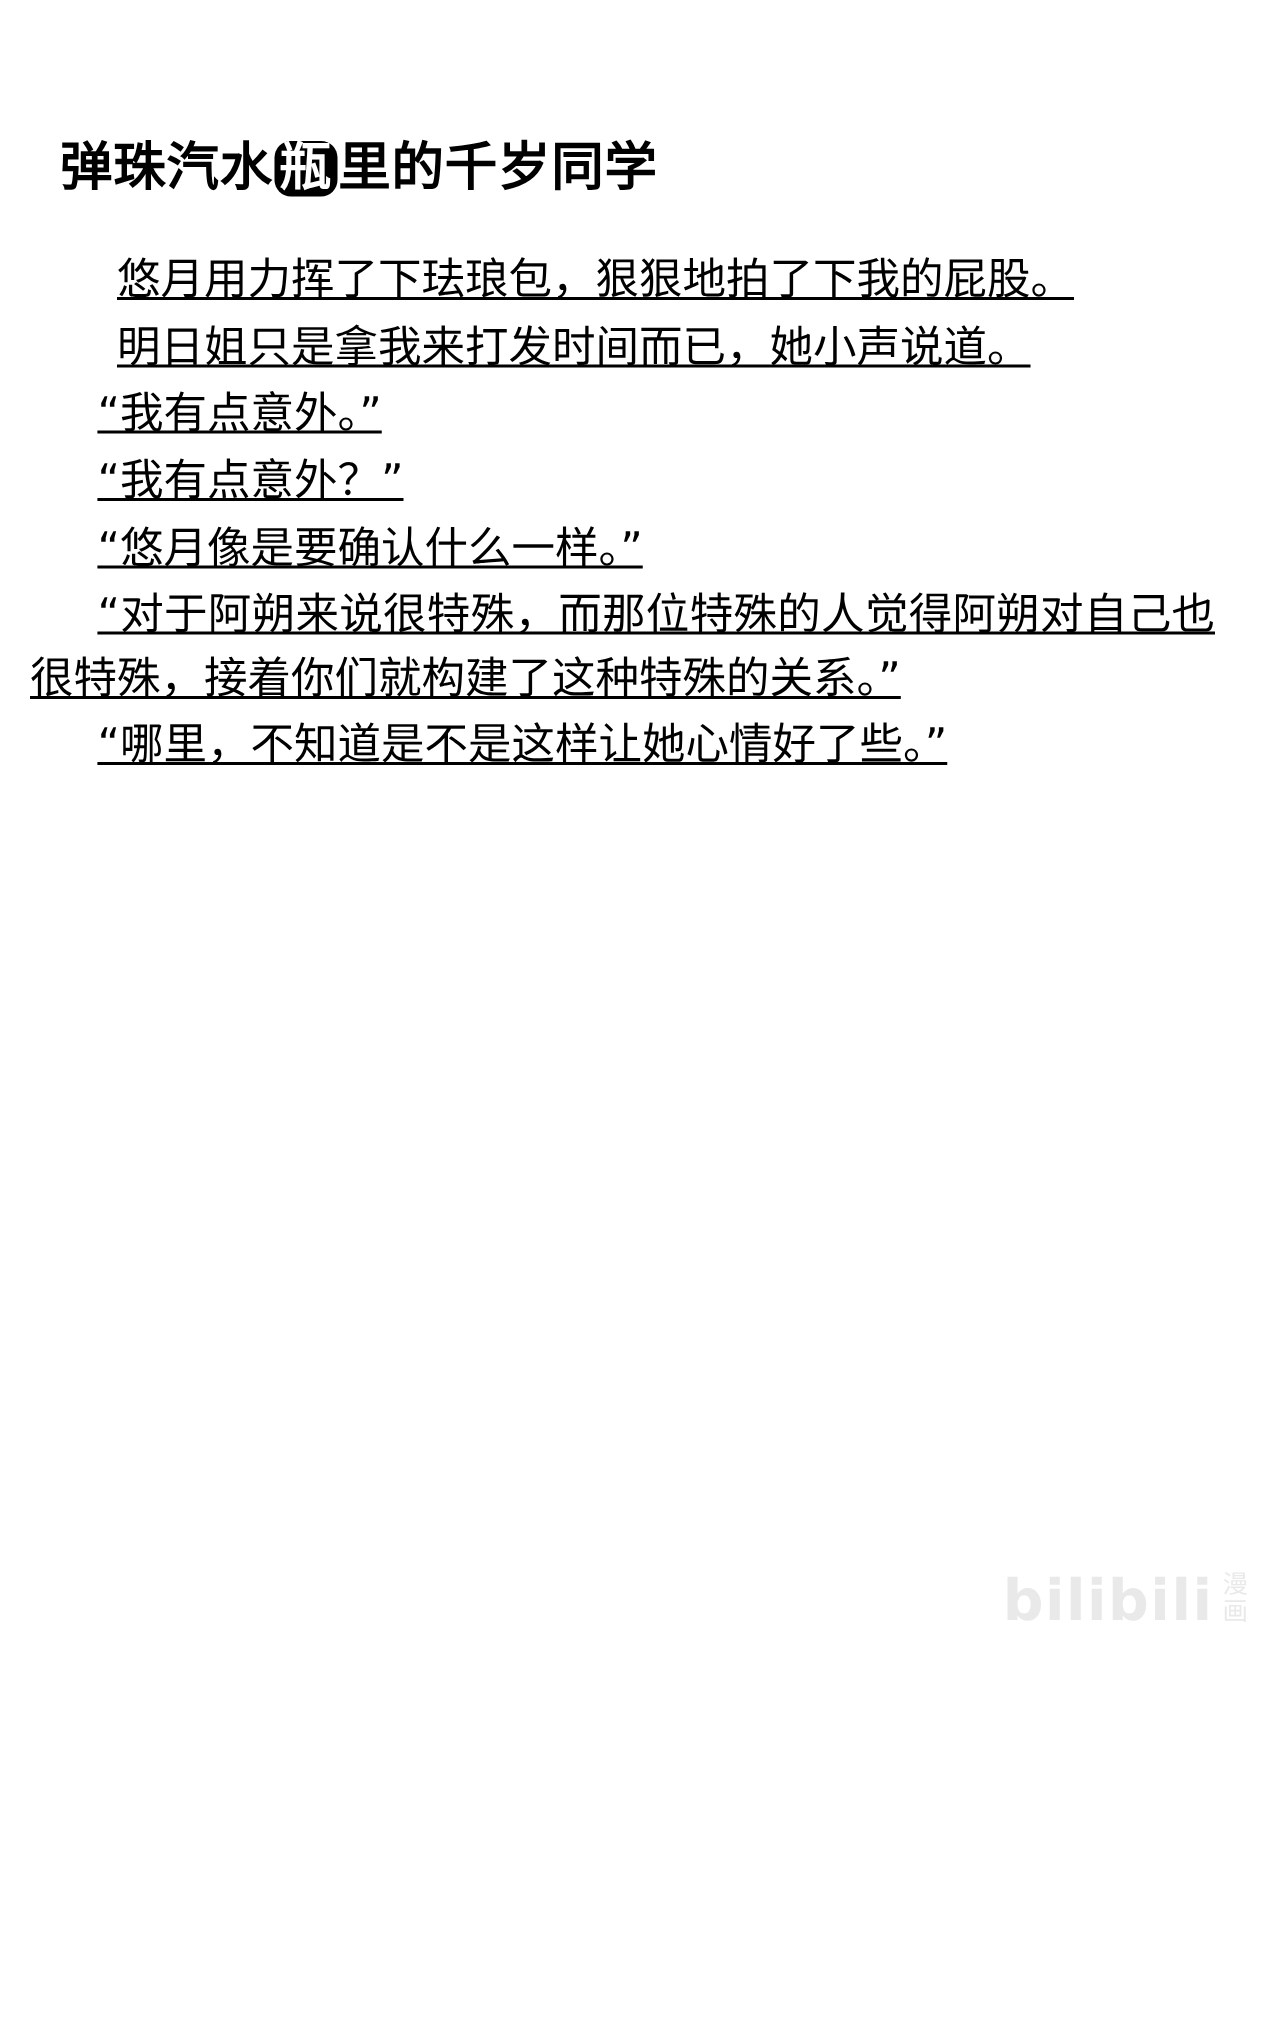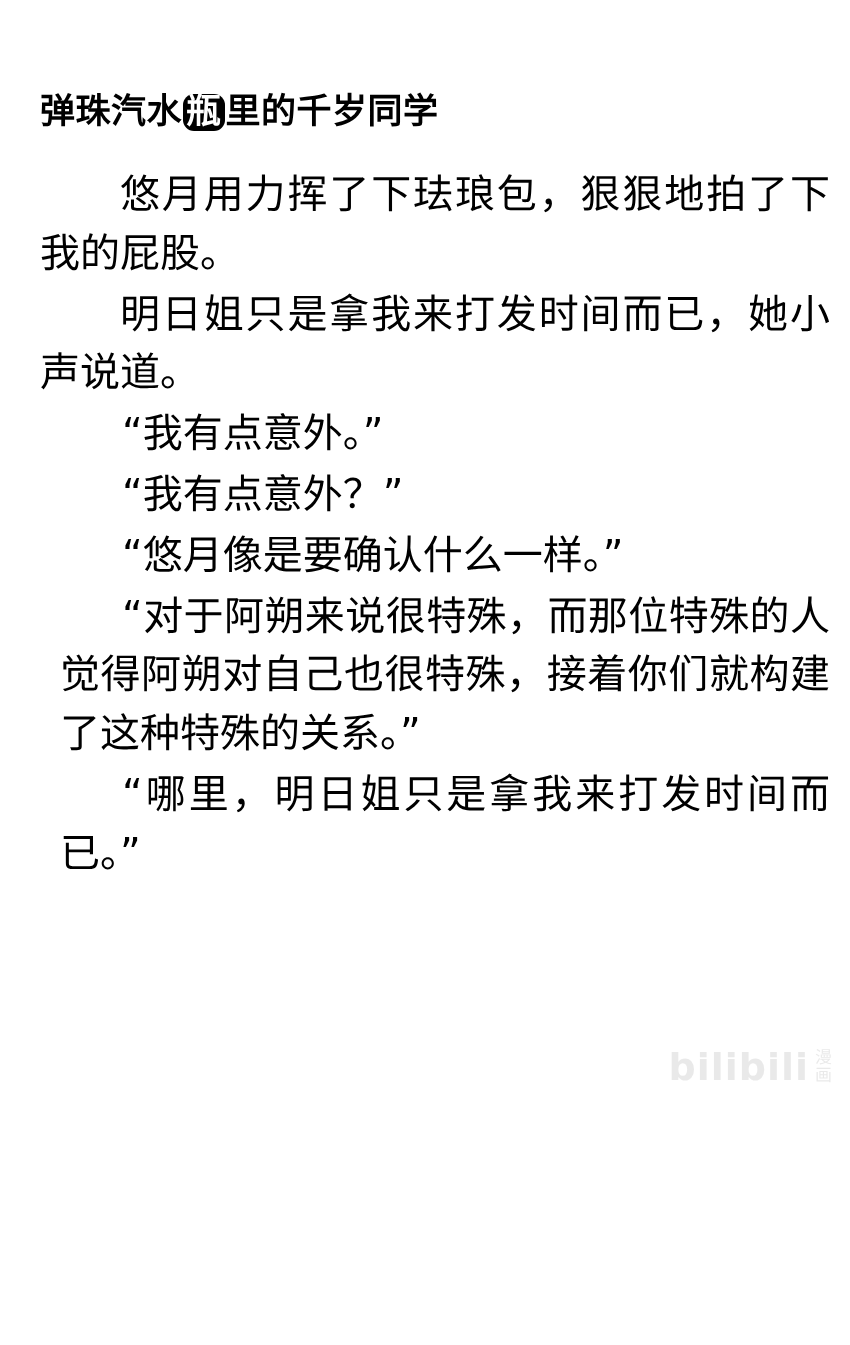--- a/index.html
+++ b/index.html
@@ -40,38 +40,38 @@
     background: #000000;
     color: #ffffff;
     border-radius: 11px;
     padding: 0 3px;
     margin: 0 1px;
     line-height: 1.05;
   }
 
   .body-text {
     position: absolute;
-    left: 40px;
+    left: 20px;
     top: 165px;
     width: 790px;
-    font-size: 40px;
+    font-size: 29px;
     line-height: 1.47;
     font-weight: 500;
     font-family: "DejaVu Sans", "Liberation Sans", sans-serif;
     letter-spacing: 0px;
     text-align: justify;
     text-justify: inter-character;
+    text-decoration: underline;
   }
   .para {
     margin: 0 0 2px 0;
     text-indent: 2em;
   }
   .para.q {
     text-indent: 1.55em;
-    margin-left: 20px;
   }
 
   .watermark {
     position: absolute;
     right: 18px;
     bottom: 14px;
     display: flex;
     align-items: center;
     gap: 6px;
     opacity: 0.18;
@@ -102,21 +102,21 @@
     <span>弹珠汽水</span><span class="highlight">瓶</span><span>里的千岁同学</span>
   </div>
 
   <div class="body-text">
     <p class="para">悠月用力挥了下珐琅包，狠狠地拍了下我的屁股。</p>
     <p class="para">明日姐只是拿我来打发时间而已，她小声说道。</p>
     <p class="para q">“我有点意外。”</p>
     <p class="para q">“我有点意外？”</p>
     <p class="para q">“悠月像是要确认什么一样。”</p>
     <p class="para q">“对于阿朔来说很特殊，而那位特殊的人觉得阿朔对自己也很特殊，接着你们就构建了这种特殊的关系。”</p>
-    <p class="para q">“哪里，明日姐只是拿我来打发时间而已。”</p>
+    <p class="para q">“哪里，不知道是不是这样让她心情好了些。”</p>
   </div>
 
   <div class="watermark">
     <span class="wm-logo">bilibili</span>
     <span class="wm-cn">
       <span>漫</span>
       <span>画</span>
     </span>
   </div>
 

